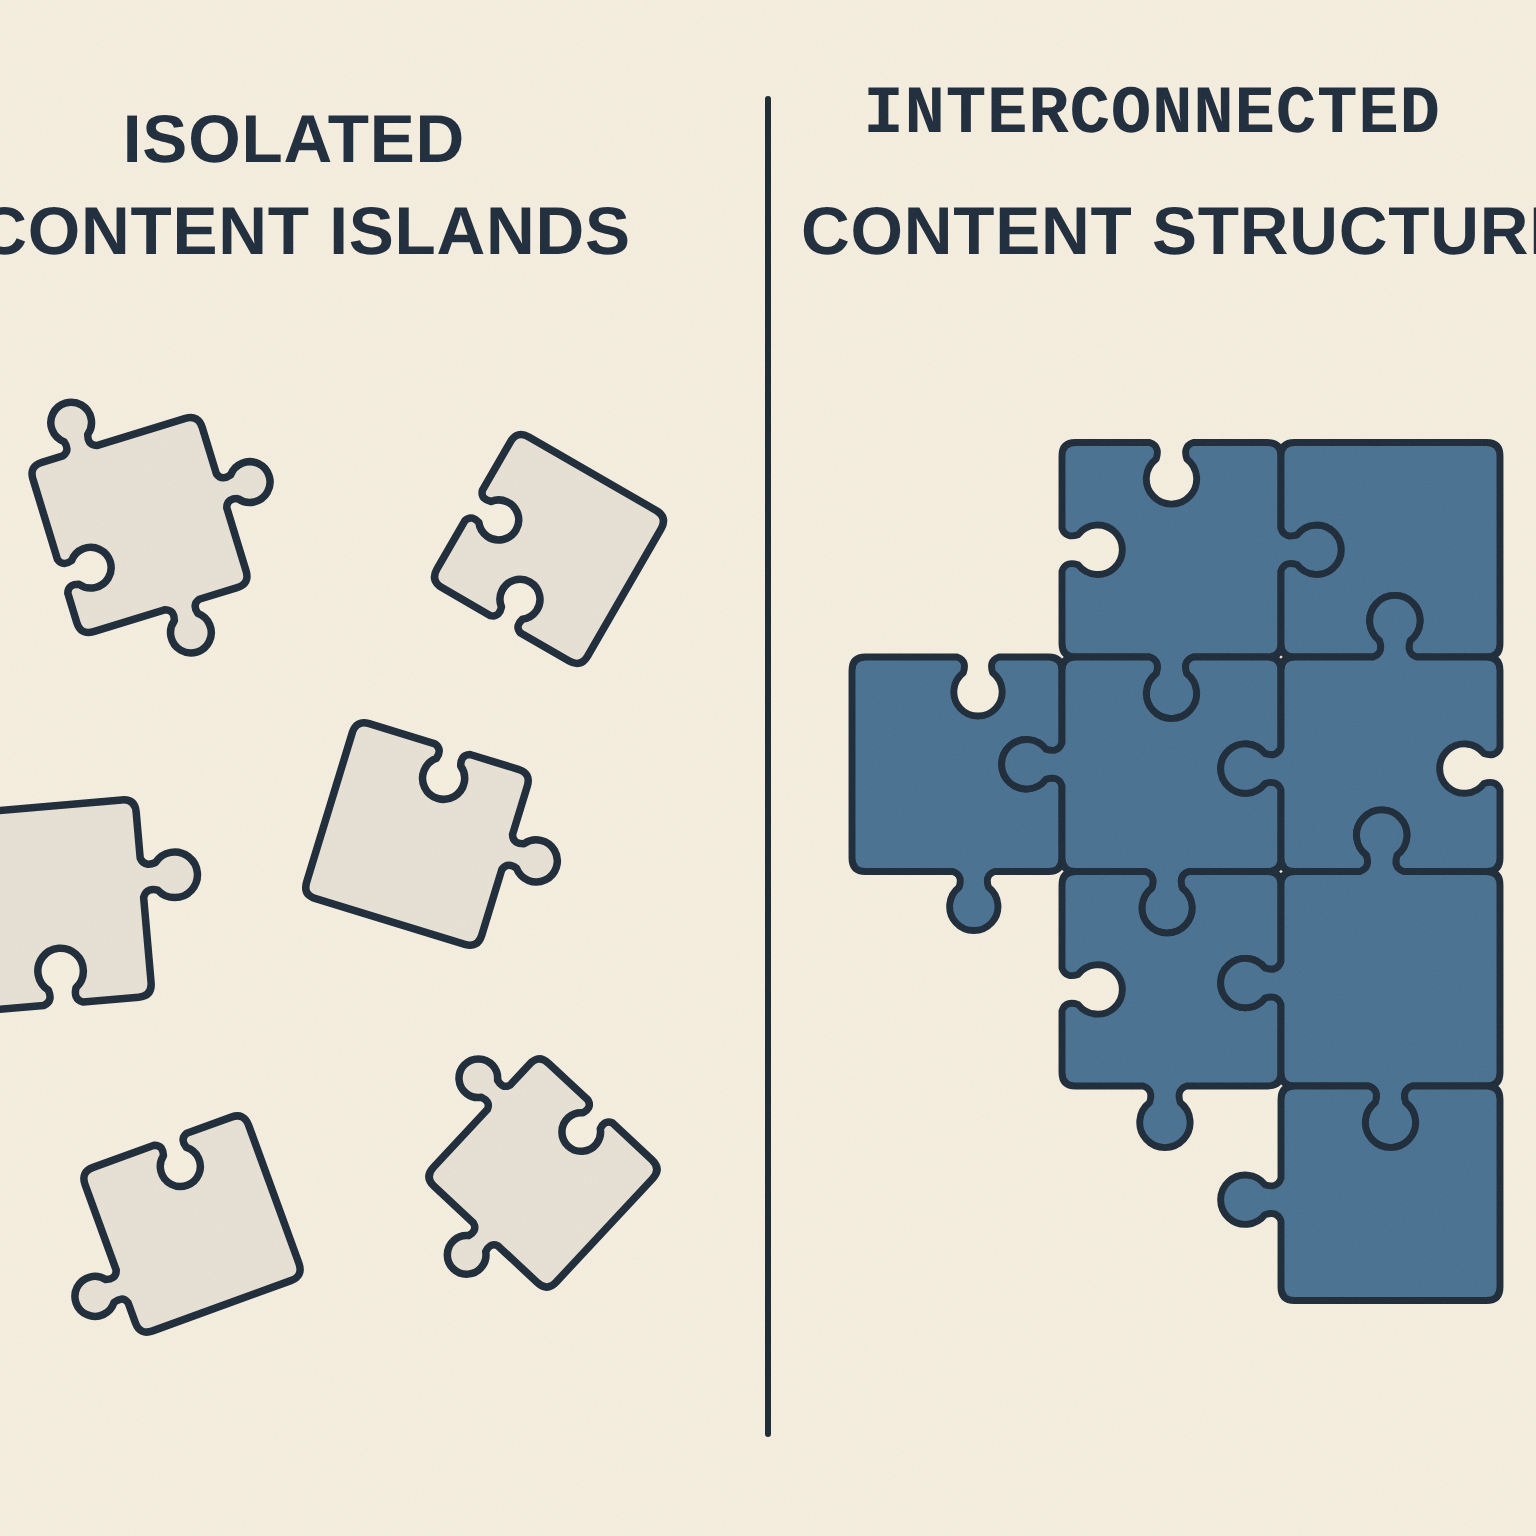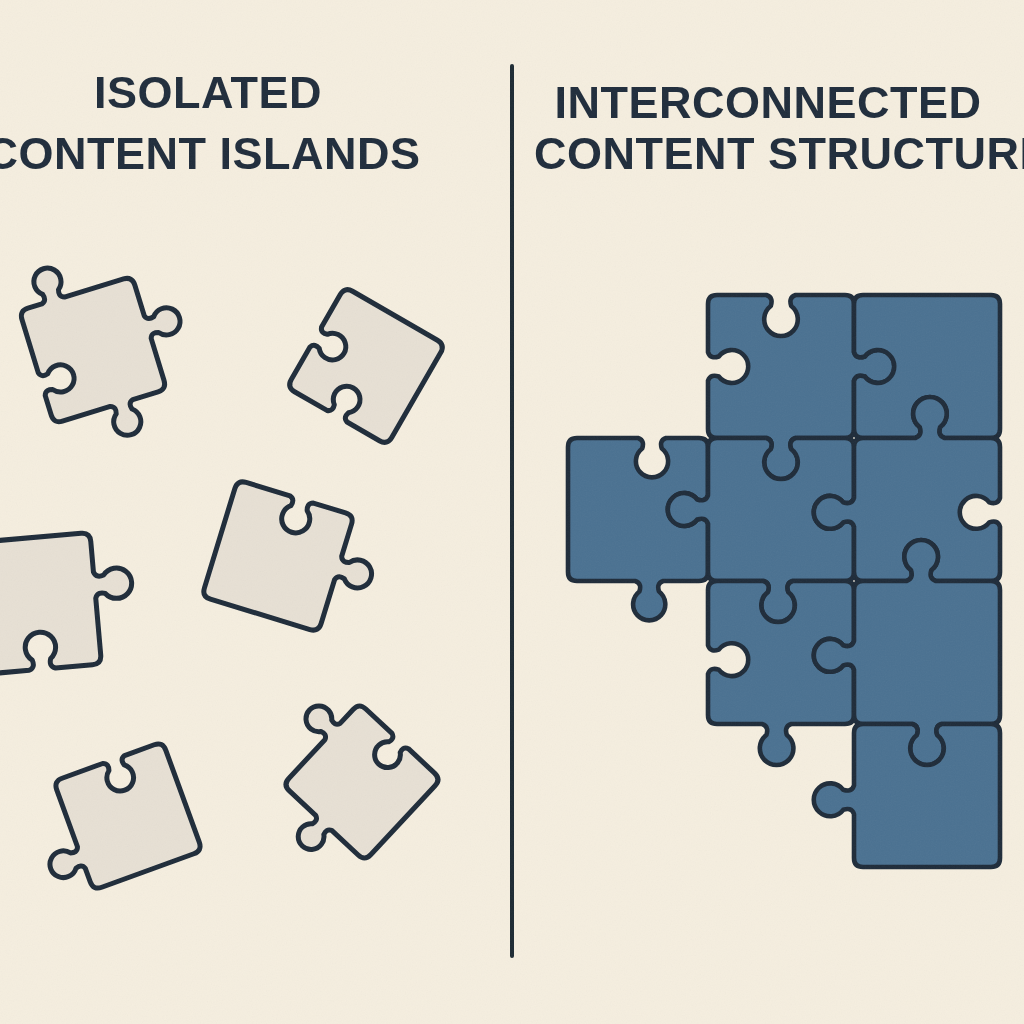--- a/index.html
+++ b/index.html
@@ -22,23 +22,23 @@
     border-radius:2px;
   }
   #puzzle-svg{position:absolute;left:0;top:0;}
   #grain{position:absolute;left:0;top:0;pointer-events:none;}
 </style>
 </head>
 <body style="background: rgb(245, 238, 223);">
 
 <div class="canvas">
 
-  <div class="t-line" id="lt1" style="left: 208px; top: 70px; color: rgb(31, 44, 59);">ISOLATED</div>
+  <div class="t-line" id="lt1" style="left: 196px; top: 70px; color: rgb(31, 44, 59);">ISOLATED</div>
   <div class="t-line" id="lt2" style="left: 203px; top: 131px; color: rgb(31, 44, 59);">CONTENT ISLANDS</div>
-  <div class="t-line" id="rt1" style="left: 768px; top: 80px; color: rgb(31, 44, 59);">INTERCONNECTED</div>
+  <div class="t-line" id="rt1" style="left: 768px; top: 54px; color: rgb(31, 44, 59); font-family: Liberation Mono, monospace;">INTERCONNECTED</div>
   <div class="t-line" id="rt2" style="left: 792px; top: 131px; color: rgb(31, 44, 59);">CONTENT STRUCTURE</div>
 
   <div id="divider" style="left: 510px; top: 64px; width: 4px; height: 894px; background: rgb(29, 42, 51);"></div>
 
   <svg id="puzzle-svg" width="1024" height="1024" viewBox="0 0 1024 1024">
       <path d="M 27.93 308.20 L 41.90 303.93 C 45.96 301.08, 44.86 297.47, 42.69 294.43 A 13.57 13.57 0 1 1 58.49 289.60 C 58.40 293.33, 59.50 296.94, 64.47 297.03 L 123.57 278.96 Q 132.17 276.33, 134.80 284.93 L 144.25 315.82 C 147.09 319.89, 150.70 318.78, 153.75 316.62 A 13.57 13.57 0 1 1 158.58 332.42 C 154.84 332.33, 151.23 333.43, 151.15 338.39 L 164.04 380.57 Q 166.67 389.17, 158.07 391.80 L 132.82 399.52 C 128.75 402.37, 129.86 405.98, 132.02 409.02 A 13.57 13.57 0 1 1 116.22 413.85 C 116.32 410.12, 115.21 406.51, 110.25 406.42 L 62.43 421.04 Q 53.83 423.67, 51.20 415.07 L 45.20 395.46 C 45.29 390.50, 48.90 389.39, 52.63 389.49 A 13.57 13.57 0 1 0 47.80 373.69 C 44.76 375.85, 41.15 376.96, 38.30 372.89 L 21.96 319.43 Q 19.33 310.83, 27.93 308.20 Z" fill="#e7e0d4" stroke="#1e2b39" stroke-width="5" stroke-linejoin="round" stroke-linecap="round"></path>
       <path d="M 352.56 291.27 L 437.44 340.27 Q 445.23 344.77, 440.73 352.56 L 391.73 437.44 Q 387.23 445.23, 379.44 440.73 L 347.05 422.03 C 343.78 418.40, 345.64 415.19, 348.38 412.76 A 13.34 13.34 0 1 0 334.32 404.64 C 333.58 408.23, 331.73 411.44, 326.95 410.43 L 294.56 391.73 Q 286.77 387.23, 291.27 379.44 L 309.97 347.05 C 313.60 343.78, 316.81 345.64, 319.24 348.38 A 13.34 13.34 0 1 0 327.36 334.32 C 323.77 333.58, 320.56 331.73, 321.57 326.95 L 340.27 294.56 Q 344.77 286.77, 352.56 291.27 Z" fill="#e7e0d4" stroke="#1e2b39" stroke-width="5" stroke-linejoin="round" stroke-linecap="round"></path>
       <path d="M 246.11 482.46 L 290.00 495.88 C 294.20 498.83, 293.06 502.56, 290.83 505.70 A 14.03 14.03 0 1 0 307.16 510.70 C 307.06 506.84, 308.20 503.11, 313.34 503.02 L 345.56 512.87 Q 354.17 515.50, 351.54 524.11 L 341.68 556.33 C 341.77 561.46, 345.51 562.61, 349.37 562.51 A 14.03 14.03 0 1 1 344.37 578.84 C 341.23 576.61, 337.49 575.47, 334.55 579.67 L 321.13 623.56 Q 318.50 632.17, 309.89 629.54 L 210.44 599.13 Q 201.83 596.50, 204.46 587.89 L 234.87 488.44 Q 237.50 479.83, 246.11 482.46 Z" fill="#e7e0d4" stroke="#1e2b39" stroke-width="5" stroke-linejoin="round" stroke-linecap="round"></path>
       <path d="M -32.54 543.22 L 81.03 533.28 Q 90.00 532.50, 90.78 541.46 L 93.45 571.95 C 95.62 577.06, 99.83 576.69, 103.66 575.03 A 15.18 15.18 0 1 1 105.27 593.44 C 101.21 592.47, 97.00 592.84, 95.75 598.25 L 100.72 655.03 Q 101.50 664.00, 92.54 664.78 L 55.48 668.02 C 50.07 666.77, 49.70 662.57, 50.67 658.51 A 15.18 15.18 0 1 0 32.26 660.12 C 33.92 663.95, 34.29 668.15, 29.18 670.32 L -21.03 674.72 Q -30.00 675.50, -30.78 666.54 L -40.72 552.97 Q -41.50 544.00, -32.54 543.22 Z" fill="#e7e0d4" stroke="#1e2b39" stroke-width="5" stroke-linejoin="round" stroke-linecap="round"></path>
       <path d="M 62.12 778.26 L 102.71 763.48 C 107.59 763.31, 108.86 766.80, 108.96 770.47 A 13.34 13.34 0 1 0 124.22 764.91 C 121.94 762.04, 120.67 758.55, 124.51 755.55 L 154.21 744.74 Q 162.67 741.66, 165.74 750.12 L 199.26 842.21 Q 202.34 850.67, 193.88 853.74 L 101.79 887.26 Q 93.33 890.34, 90.26 881.88 L 85.40 868.54 C 82.40 864.69, 78.91 865.96, 76.03 868.24 A 13.34 13.34 0 1 1 70.48 852.98 C 74.15 852.88, 77.64 851.61, 77.47 846.74 L 56.74 789.79 Q 53.66 781.33, 62.12 778.26 Z" fill="#e7e0d4" stroke="#1e2b39" stroke-width="5" stroke-linejoin="round" stroke-linecap="round"></path>

